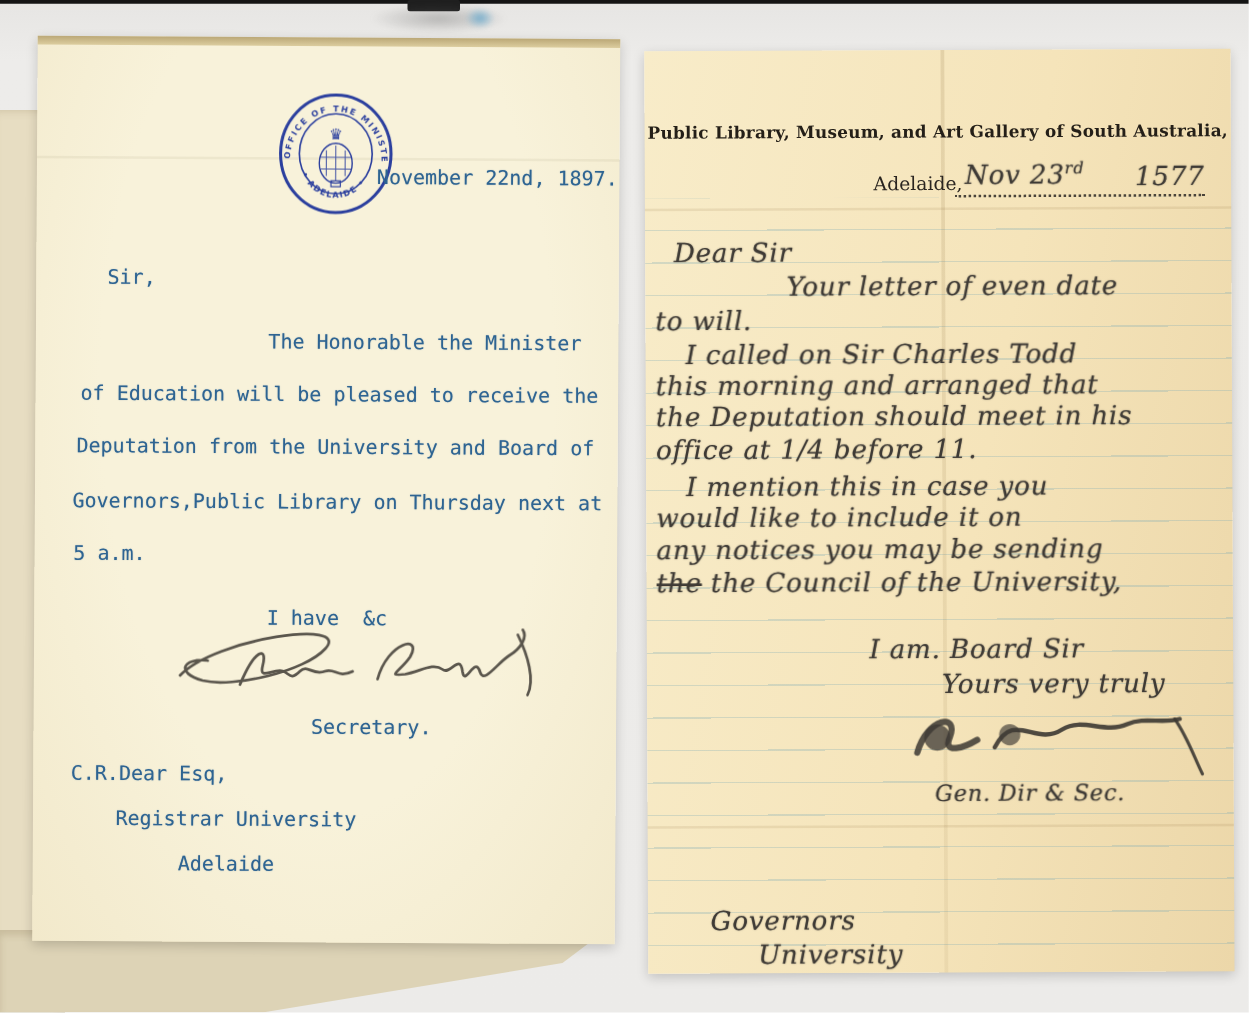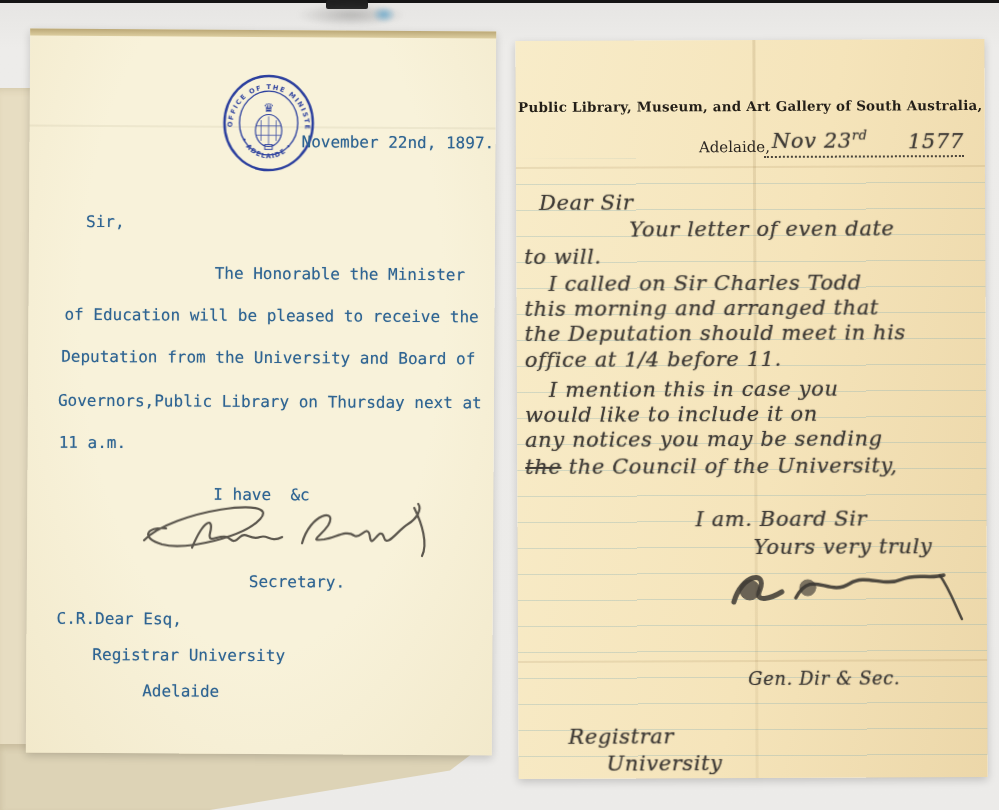--- a/index.html
+++ b/index.html
@@ -49,21 +49,21 @@
     font-family:"DejaVu Serif","Liberation Serif",serif;font-weight:bold;
     font-size:13.5px;color:#241f18;letter-spacing:.2px;}
   .printed-it{position:absolute;font-family:"DejaVu Serif","Liberation Serif",serif;
     font-size:15px;color:#2a2520;}
   .dotline{position:absolute;border-bottom:2px dotted #4a443a;height:1px;}
   .hand{position:absolute;font-family:"DejaVu Serif","Liberation Serif",serif;
     font-style:italic;font-size:21px;color:#3e3a35;letter-spacing:.6px;
     filter:blur(.35px);text-shadow:0 0 1.2px rgba(62,58,53,.6);white-space:pre;}
   .hand .strike{text-decoration:line-through;text-decoration-thickness:2px;text-align:center;}
   .hand sup{font-size:13px;}
-  .small-hand{font-size:18px;margin-top:43px;}
+  .small-hand{font-size:18px;}
 </style>
 </head>
 <body>
 
 <div class="abs topbar"></div>
 <div class="abs topblob"></div>
 <div class="abs graysmudge"></div>
 <div class="abs bluesmudge"></div>
 
 <div class="abs under-strip"></div>
@@ -94,21 +94,21 @@
   </div>
 
   <div class="tw" style="left:272px;top:102px;">November 22nd, 1897.</div>
 
   <div class="tw" style="left:57px;top:183px;">Sir,</div>
 
   <div class="tw" style="left:186px;top:234px;">The Honorable the Minister</div>
   <div class="tw" style="left:36px;top:276px;">of Education will be pleased to receive the</div>
   <div class="tw" style="left:33px;top:318px;">Deputation from the University and Board of</div>
   <div class="tw" style="left:30px;top:362px;">Governors,Public Library on Thursday next at</div>
-  <div class="tw" style="left:31px;top:404px;">11 a.m.</div>
+  <div class="tw" style="left:31px;top:404px;">5 a.m.</div>
 
   <div class="tw" style="left:186px;top:455px;">I have  &amp;c</div>
 
   <div class="sig" style="left:105px;top:463px;width:330px;height:85px;">
     <svg viewBox="0 0 330 85" width="330" height="85">
       <g stroke="#4a453e" fill="none" stroke-width="2.2" stroke-linecap="round" opacity=".9">
         <path d="M12 48 C 40 18, 150 2, 128 26 C 112 44, 55 58, 30 52 C 8 46, 14 34, 34 36"></path>
         <path d="M60 55 C 72 26, 82 24, 78 40 C 75 52, 86 42, 94 44 C 100 46, 100 52, 108 44 C 114 38, 118 48, 128 44 C 136 41, 138 50, 150 44"></path>
         <path d="M170 50 C 178 20, 206 14, 196 32 C 188 44, 176 48, 192 46 C 204 44, 214 36, 222 42 C 228 47, 236 28, 238 44 C 240 56, 248 30, 252 44 C 255 54, 266 36, 276 30 C 284 25, 290 16, 286 10"></path>
         <path d="M282 14 C 290 30, 296 50, 290 62"></path>
@@ -159,15 +159,15 @@
         <path stroke-width="3.5" d="M80 44 C 96 14, 112 44, 134 30 C 150 20, 168 34, 186 26 C 200 20, 214 26, 228 22" opacity=".9"></path>
         <path stroke-width="2.5" d="M224 22 C 234 36, 240 54, 246 66" opacity=".9"></path>
         <circle cx="34" cy="36" r="10" fill="#3c3833" opacity=".75"></circle>
         <circle cx="92" cy="34" r="8" fill="#3c3833" opacity=".65"></circle>
       </g>
     </svg>
   </div>
 
   <div class="hand small-hand" style="left:230px;top:585px;">Gen. Dir &amp; Sec.</div>
 
-  <div class="hand" style="left:50px;top:684px;">Registrar</div>
+  <div class="hand" style="left:50px;top:684px;">Governors</div>
   <div class="hand" style="left:88px;top:711px;">University</div>
 </div>
 
 </body></html>

